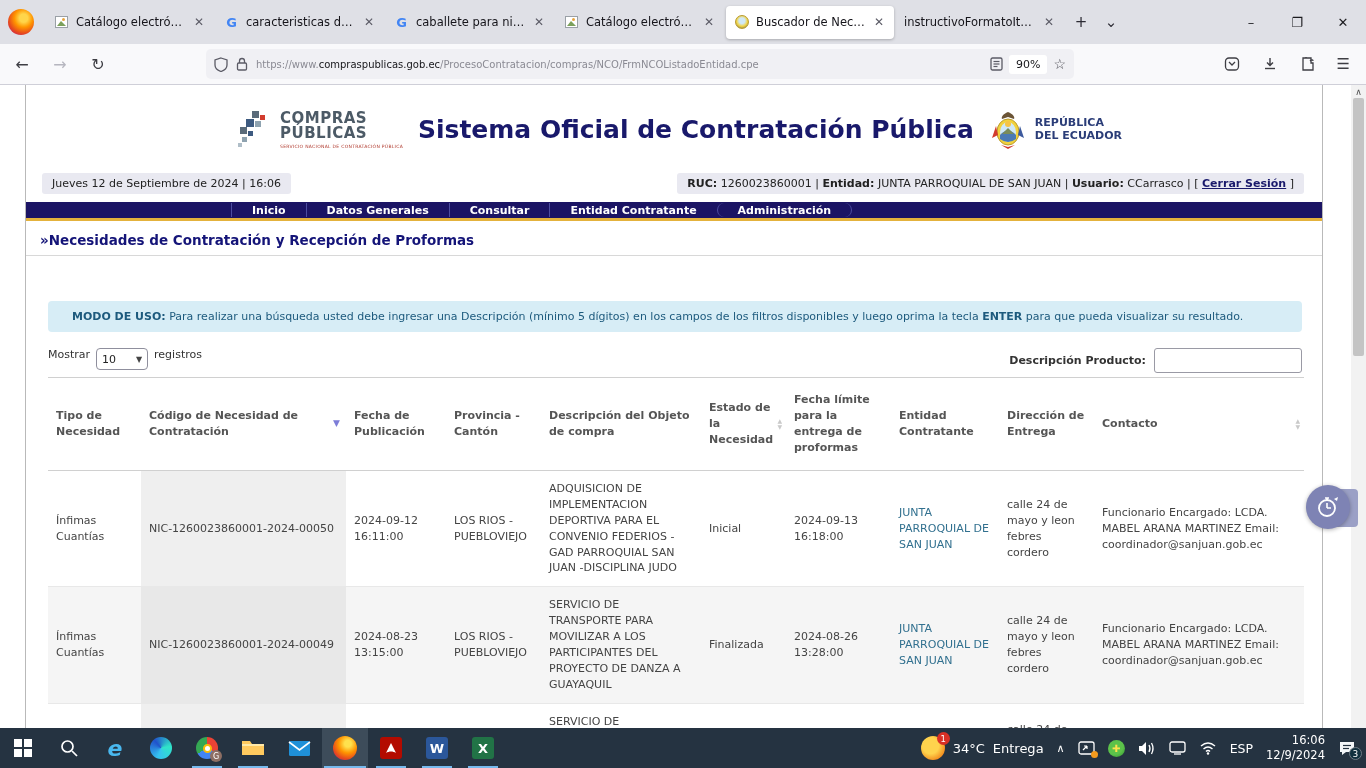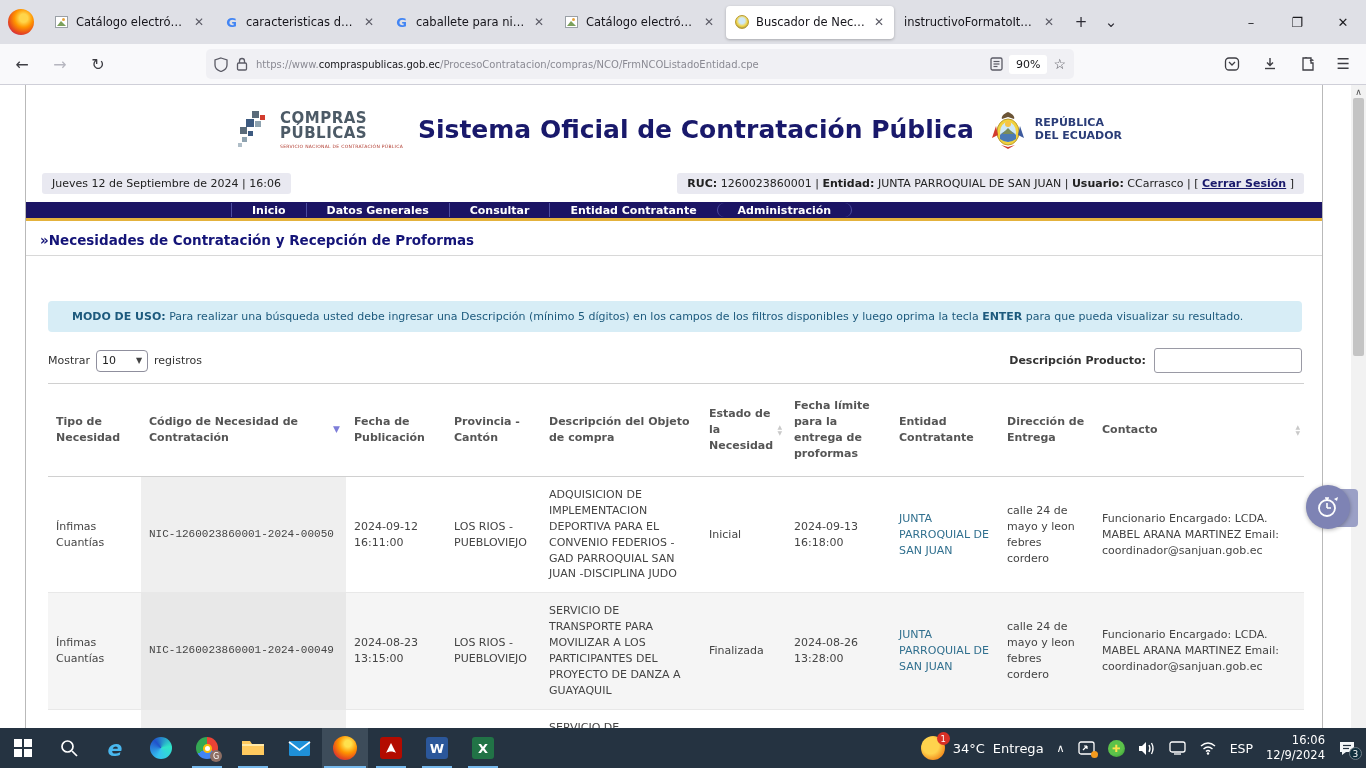--- a/index.html
+++ b/index.html
@@ -62,33 +62,33 @@
 
   .mainnav { height:19px; background:#1b1464; border-bottom:3px solid #e4b23c; display:flex; align-items:center; padding-left:205px; }
   .mainnav .nav-item { color:#fff; font-size:11px; font-weight:bold; padding:0 20px; border-left:1px solid #4d4da0; height:14px; display:flex; align-items:center; }
   .mainnav .nav-item:last-child { border-right:1px solid #4d4da0;border-radius:7px; }
 
   .page-title { font-size:13.5px; font-weight:bold; color:#141478; padding:11px 0 7px 14px; border-bottom:1px solid #d8d8d8; }
 
   .info-box { margin:45px 20px 0 22px; background:#d7edf6; border-radius:4px; padding:9px 24px; font-size:11px; color:#1d5a7d; }
   .info-box b { font-weight:bold; }
 
-  .controls-row { display:flex; align-items:center; margin:16px 20px 10px 22px; font-size:11px; color:#333; }
+  .controls-row { display:flex; margin:16px 20px 4px 22px; font-size:11px; color:#333; }
   .select-box { display:inline-flex; align-items:center; justify-content:space-between; width:52px; height:22px; border:1px solid #8f8f9d; border-radius:4px; background:#fff; padding:0 5px; margin:0 6px; font-size:11px; color:#222; }
   .select-box .arrow { font-size:8px; color:#444; }
   .search-ctl { margin-left:auto; display:flex; align-items:center; gap:8px; }
   .search-ctl label { font-weight:bold; color:#333; }
   .search-input { width:148px; height:25px; border:1px solid #9a9aa5; border-radius:3px; background:#fff; }
 
   table.datatable { width:1256px; margin-left:22px; border-collapse:collapse; table-layout:fixed; }
   .datatable th { border-top:1px solid #d0d0d0; border-bottom:1px solid #d0d0d0; font-size:11px; color:#555; font-weight:bold; text-align:left; vertical-align:middle; padding:14px 8px; line-height:1.45; position:relative; }
   .datatable td { font-size:11px; color:#444; vertical-align:middle; padding:10px 8px; line-height:1.45; border-bottom:1px solid #e8e8e8; }
   .datatable tr.odd td { background:#fff; }
   .datatable tr.even td { background:#f5f5f5; }
-  .datatable td.sorted { background:#efefef !important;font-family:Liberation Mono, monospace; }
+  .datatable td.sorted { background:#efefef !important; }
   .datatable tr.even td.sorted { background:#e8e8e8 !important; }
   .sort-desc { position:absolute; right:6px; top:50%; transform:translateY(-50%); color:#7d7dd8; font-size:9px; }
   .sort-both { position:absolute; right:4px; top:50%; transform:translateY(-50%); display:flex; flex-direction:column; color:#c9c9c9; font-size:6px; line-height:1; }
   .entity-link { color:#31708f; }
 
   
   .pg-scrollbar { position:absolute; right:0; top:0; width:15px; height:643px; background:#f2f2f2; }
   .pg-scroll-up { position:absolute; top:2px; left:0; width:15px; text-align:center; font-size:9px; color:#4d4d4d; }
   .pg-thumb { position:absolute; top:13px; left:2px; width:11px; height:258px; background:#c4c4c4; border-radius:2px; }
   .float-widget { position:absolute; right:14px; top:400px; width:46px; height:46px; }

